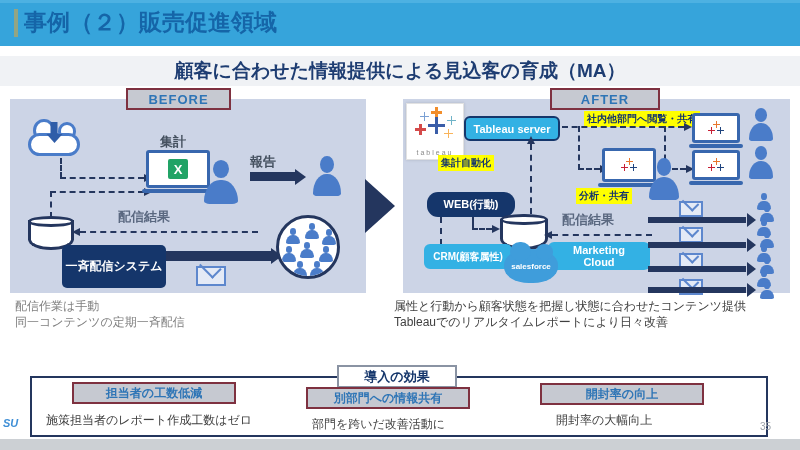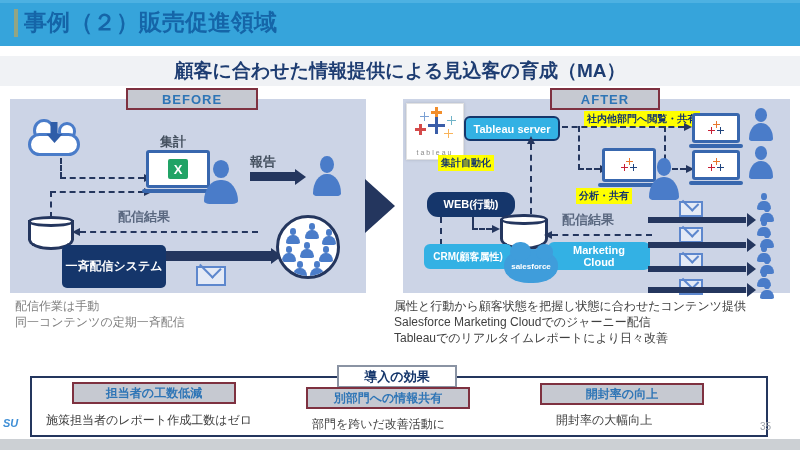--- a/index.html
+++ b/index.html
@@ -97,21 +97,21 @@
 <body>
 
 <div class="abs header"></div>
 <div class="abs accent"></div>
 <div class="abs title">事例（２）販売促進領域</div>
 <div class="abs subband"></div>
 <div class="abs subtitle">顧客に合わせた情報提供による見込客の育成（MA）</div>
 
 <div class="abs panel" style="left:10px;top:99px;width:356px;height:194px;"></div>
 <div class="abs panel" style="left:403px;top:99px;width:387px;height:194px;"></div>
-<div class="abs hbox" style="left:126px;top:88px;width:132px;height:22px;">BEFORE</div>
+<div class="abs hbox" style="left:126px;top:88px;width:105px;height:22px;">BEFORE</div>
 <div class="abs hbox" style="left:550px;top:88px;width:110px;height:22px;">AFTER</div>
 <div class="abs chevron"></div>
 
 <div class="abs cloudi" style="left:28px;top:116px;width:52px;height:40px;">
   <div class="cb1"></div>
     <div class="cb2"></div>
     <div class="cm"></div>
     <div class="cc"></div>
     <div class="da"></div>
 </div>
@@ -312,21 +312,20 @@
     <div class="ph"></div>
     <div class="pb"></div>
   </div>
 
 <div class="abs notes" style="left:15px;top:298px;color:#7f7f7f;">
   <div>配信作業は手動</div>
   <div>同一コンテンツの定期一斉配信</div>
 </div>
 <div class="abs notes" style="left:394px;top:298px;color:#404040;">
   <div>属性と行動から顧客状態を把握し状態に合わせたコンテンツ提供</div>
-  <div>Salesforce Marketing Cloudでのジャーニー配信</div>
   <div>Tableauでのリアルタイムレポートにより日々改善</div>
 </div>
 
 <div class="abs effbox" style="left:30px;top:376px;width:738px;height:61px;"></div>
 <div class="abs efftitle" style="left:337px;top:365px;width:120px;height:23px;">導入の効果</div>
 <div class="abs hbox" style="left:72px;top:382px;width:164px;height:22px;font-size:12px;letter-spacing:0;">担当者の工数低減</div>
 <div class="abs hbox" style="left:306px;top:387px;width:164px;height:22px;font-size:12px;letter-spacing:0;">別部門への情報共有</div>
 <div class="abs hbox" style="left:540px;top:383px;width:164px;height:22px;font-size:12px;letter-spacing:0;">開封率の向上</div>
 <div class="abs detail" style="left:46px;top:412px;">施策担当者のレポート作成工数はゼロ</div>
 <div class="abs detail" style="left:312px;top:416px;text-align:right;">部門を跨いだ改善活動に</div>

